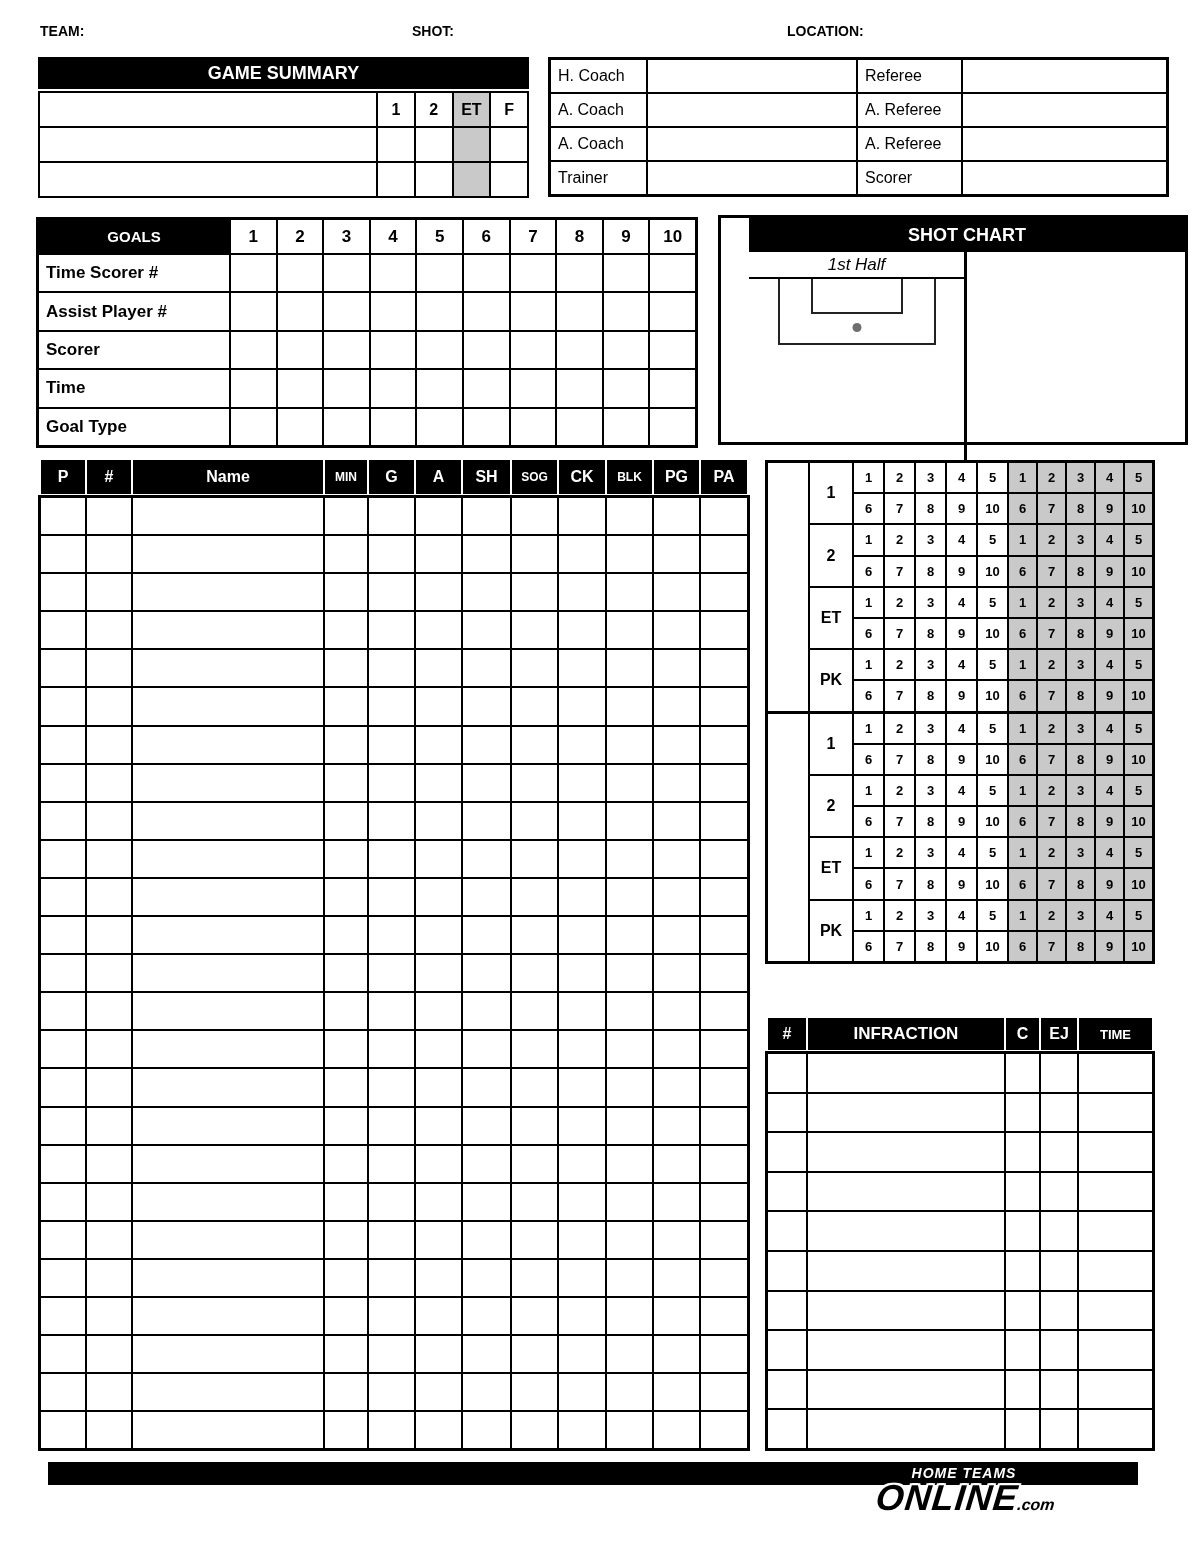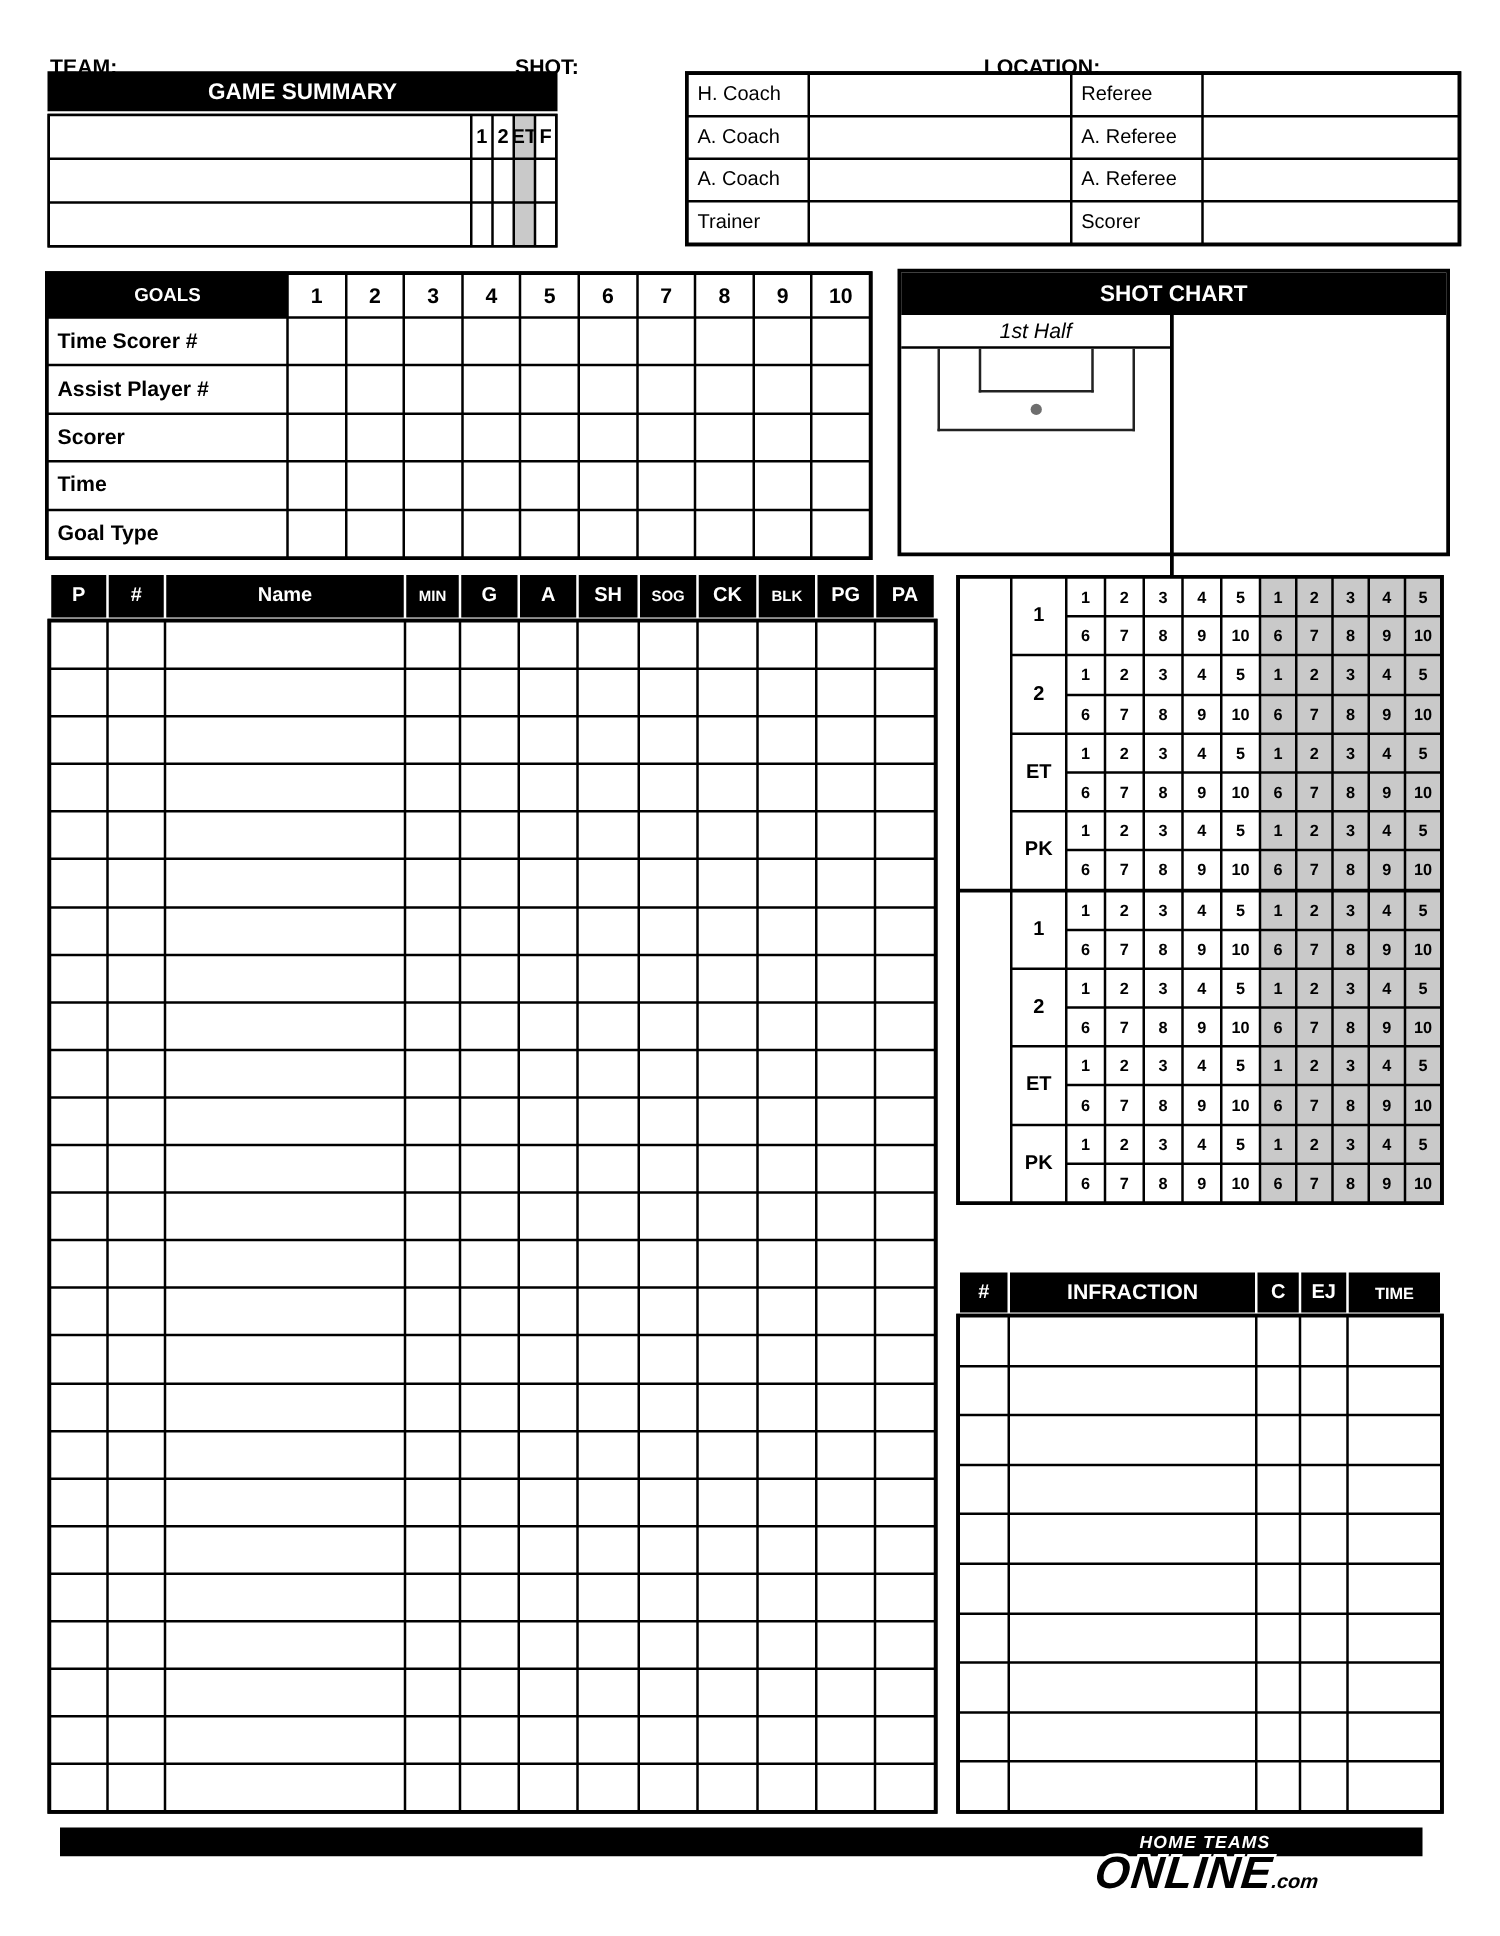--- a/index.html
+++ b/index.html
@@ -8,42 +8,42 @@
   .ctr{justify-content:center;}
   .bhead{background:#000;color:#fff;font-weight:bold;justify-content:center;align-items:center;display:flex;}
   .shade{background:#c9c9c9;}
   .lab{padding-left:7px;font-size:16px;}
   .rowlab{font-weight:bold;font-size:17px;padding-left:7px;background:#fff;}
   .num{font-size:13px;font-weight:bold;}
   .f12{font-size:12px}.f13{font-size:13px}.f14{font-size:14px}.f15{font-size:15px}
   .f16{font-size:16px}.f17{font-size:17px}.f18{font-size:15px}
   .b16{font-weight:bold;font-size:16px}.b17{font-weight:bold;font-size:17px}
 
-  .toplabel{position:absolute;top:44px;font-weight:bold;font-size:17px;}
+  .toplabel{position:absolute;top:23px;font-weight:bold;font-size:14px;}
   #team-label{left:40px}#date-label{left:412px}#location-label{left:787px}
 
   
-  .gs{position:absolute;left:38px;top:57px;width:408px;border-radius:11px;}
+  .gs{position:absolute;left:38px;top:57px;width:491px;border-radius:11px;}
   .gs .blackhdr{height:32px;background:#000;color:#fff;font-weight:bold;font-size:18px;
     display:flex;align-items:center;justify-content:center;margin-bottom:2px;}
   .gs-body{display:grid;grid-template-columns:336px repeat(4,1fr);grid-auto-rows:33px;
     gap:2px;background:#000;border:2px solid #000;}
 
   
   .officials{position:absolute;left:548px;top:57px;width:615px;display:grid;
     grid-template-columns:95px 208px 103px 1fr;grid-auto-rows:32px;gap:2px;
     background:#000;border:3px solid #000;}
 
   
   .goals{position:absolute;left:36px;top:217px;width:656px;display:grid;
     grid-template-columns:190px repeat(10,1fr);grid-template-rows:33px repeat(5,36.4px);
     gap:2px;background:#000;border:3px solid #000;}
 
   
-  .shot{position:absolute;left:718px;top:215px;width:436px;height:224px;border:3px solid #000;}
+  .shot{position:absolute;left:718px;top:215px;width:436px;height:224px;border:3px solid #000;padding-left:28px;}
   .shot .blackhdr{height:34px;background:#000;color:#fff;font-weight:bold;font-size:18px;
     display:flex;align-items:center;justify-content:center;}
   .shot-halves{display:grid;grid-template-columns:1fr 1fr;height:237px;font-style:italic;}
   .half{display:flex;flex-direction:column;}
   .firsthalf{border-right:3px solid #000;}
   .half-label{height:25px;border-bottom:2px solid #000;display:flex;align-items:center;
     justify-content:center;font-size:17px;}
   .field{position:relative;flex:1;}
   .penbox{position:absolute;top:0;left:50%;transform:translateX(-50%);width:154px;height:64px;
     border:2px solid #222;border-top:none;}

